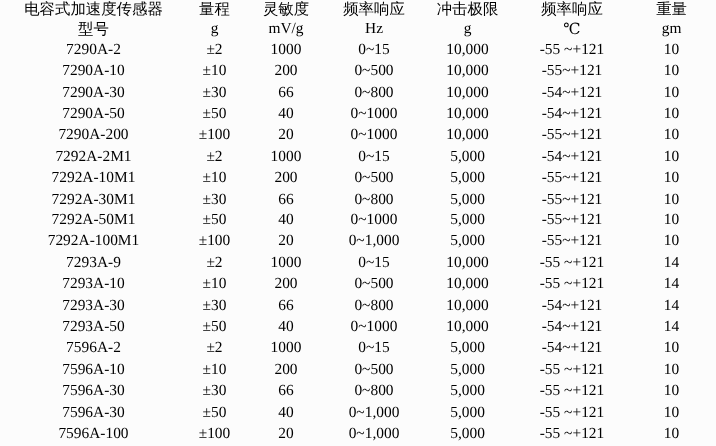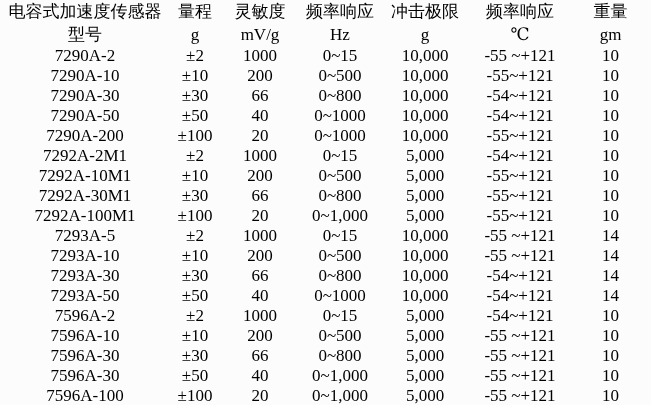--- a/index.html
+++ b/index.html
@@ -12,21 +12,21 @@
     background: #fcfcfc;
     color: #000000;
     font-family: "Liberation Serif", "DejaVu Serif", serif;
     overflow: hidden;
   }
   table {
     width: 651px;
     height: 405px;
     border-collapse: collapse;
     table-layout: fixed;
-    font-size: 17px;
+    font-size: 14px;
     text-align: center;
   }
   th, td {
     padding: 0;
     white-space: nowrap;
     vertical-align: middle;
     text-align: center;
     overflow: hidden;
   }
   th {
@@ -140,30 +140,39 @@
       <tr>
         <td>7292A-30M1</td>
         <td>±30</td>
         <td>66</td>
         <td>0~800</td>
         <td>5,000</td>
         <td>-55~+121</td>
         <td>10</td>
       </tr>
       <tr>
+        <td>7292A-50M1</td>
+        <td>±50</td>
+        <td>40</td>
+        <td>0~1000</td>
+        <td>5,000</td>
+        <td>-55~+121</td>
+        <td>10</td>
+      </tr>
+      <tr>
         <td>7292A-100M1</td>
         <td>±100</td>
         <td>20</td>
         <td>0~1,000</td>
         <td>5,000</td>
         <td>-55~+121</td>
         <td>10</td>
       </tr>
       <tr>
-        <td>7293A-5</td>
+        <td>7293A-9</td>
         <td>±2</td>
         <td>1000</td>
         <td>0~15</td>
         <td>10,000</td>
         <td>-55 ~+121</td>
         <td>14</td>
       </tr>
       <tr>
         <td>7293A-10</td>
         <td>±10</td>

